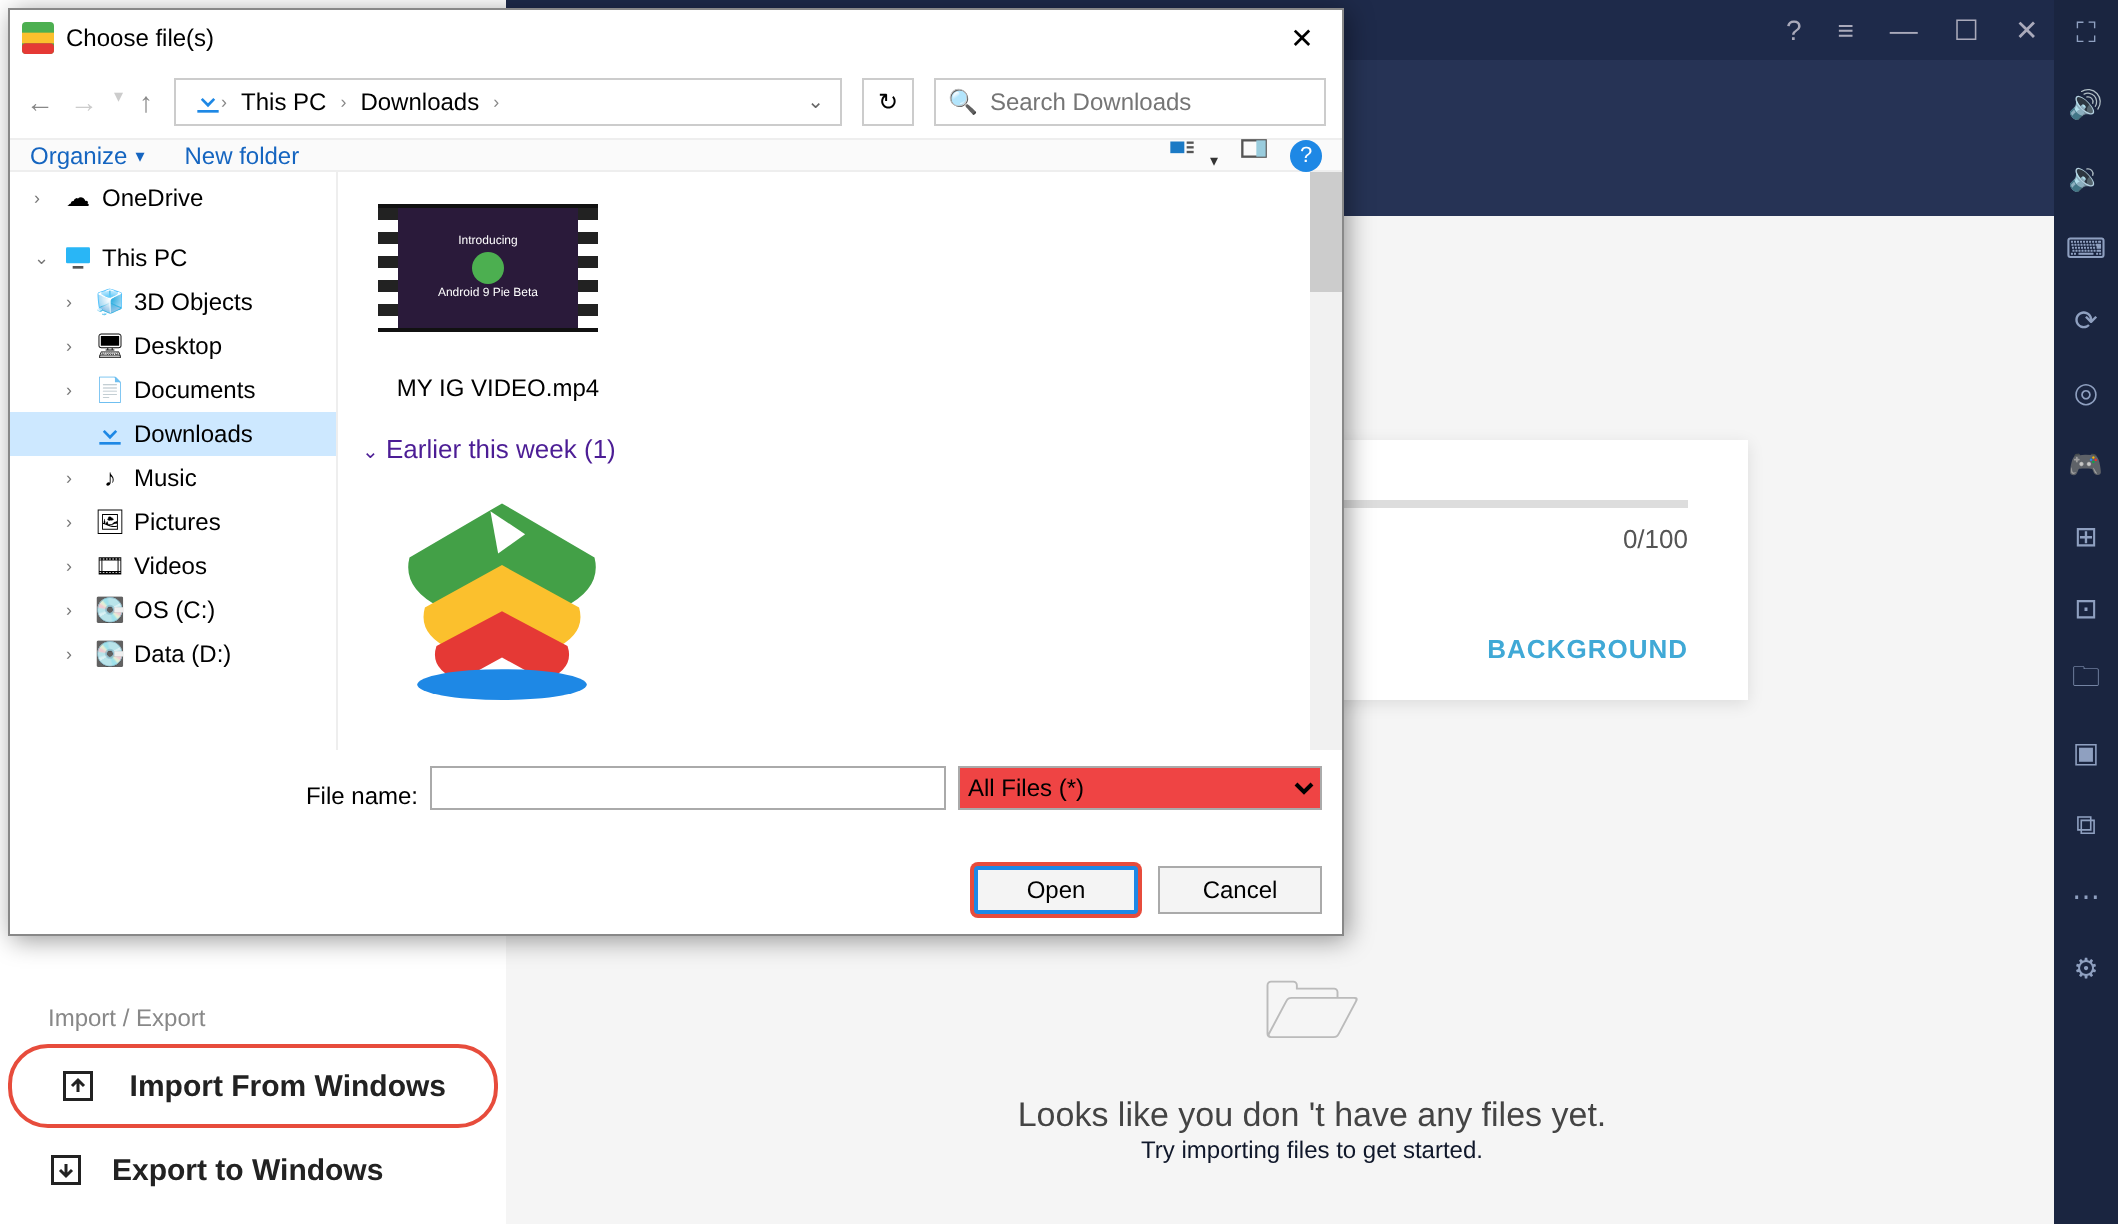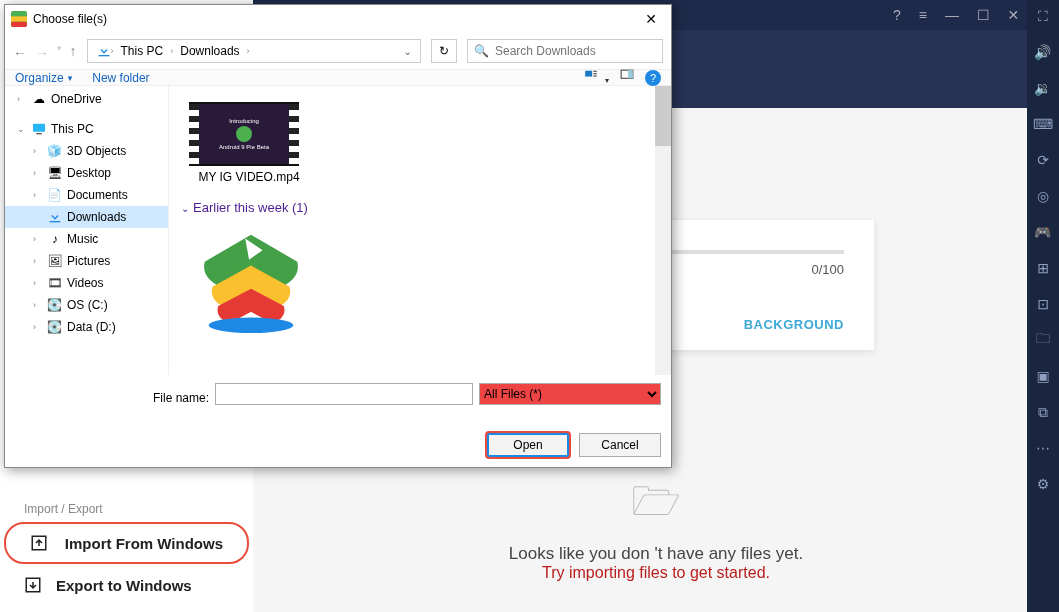--- a/index.html
+++ b/index.html
@@ -18,21 +18,21 @@
 .bg-tabs { background: #263355; height: 78px; display: flex; align-items: flex-end; gap: 50px; padding-left: 60px; color: #fff; }
 .bg-tab { padding-bottom: 14px; font-size: 14px; font-weight: 600; letter-spacing: .5px; cursor: pointer; }
 .bg-card { position: absolute; top: 220px; right: 185px; background: #fff; width: 440px; padding: 30px 30px 18px; box-shadow: 0 2px 8px rgba(0,0,0,0.1); }
 .bg-slider { height: 4px; background: #ddd; position: relative; margin-bottom: 8px; }
 .bg-slider::before { content:""; position: absolute; left:0; top:-6px; width:14px; height:14px; background:#fff; border:1px solid #bbb; border-radius:50%; }
 .bg-slider-lbl { text-align: right; font-size: 13px; color: #555; }
 .bg-card-link { color: #40a9d6; font-weight: 700; font-size: 13px; letter-spacing: .5px; margin-top: 40px; text-align: right; }
 .bg-empty { position: absolute; bottom: 30px; left: 0; right: 0; text-align: center; color: #555; }
 .bg-empty-icon { font-size: 40px; color: #bbb; margin-bottom: 4px; }
 .bg-empty h3 { font-weight: 400; font-size: 17px; color: #444; }
-.bg-empty p { font-size: 16px; color: #b91c1c; }
+.bg-empty p { font-size: 12px; color: #0f172a; }
 
 
 .right-rail { position: absolute; right: 0; top: 0; width: 32px; height: 100%; background: #1a2540; display: flex; flex-direction: column; align-items: center; gap: 16px; padding-top: 6px; }
 .rail-icon { color: #8fa0c0; font-size: 14px; cursor: pointer; width: 20px; height: 20px; display: flex; align-items: center; justify-content: center; }
 
 
 .dialog { position: absolute; left: 4px; top: 4px; width: 668px; height: 464px; background: #fff; border: 1px solid #888; box-shadow: 2px 2px 12px rgba(0,0,0,0.4); display: flex; flex-direction: column; }
 .dlg-title { display: flex; align-items: center; height: 28px; padding: 0 6px; font-size: 12px; }
 .dlg-title-icon { width: 16px; height: 16px; margin-right: 6px; }
 .dlg-title-text { flex: 1; }
@@ -66,21 +66,21 @@
 
 .file-area { flex: 1; padding: 8px 12px; position: relative; overflow: auto; }
 .file-scroll { position: absolute; right: 0; top: 0; width: 16px; height: 100%; background: #f1f1f1; }
 .file-scroll-thumb { background: #ccc; width: 100%; height: 60px; }
 .file-thumb-wrap { display: inline-block; text-align: center; margin: 8px; width: 120px; vertical-align: top; cursor: pointer; }
 .file-thumb { width: 110px; height: 64px; background: #2a1a3a; border: 2px solid #111; position: relative; display: flex; align-items: center; justify-content: center; }
 .file-thumb::before, .file-thumb::after { content:""; position:absolute; top:0; bottom:0; width:10px; background: repeating-linear-gradient(#222 0 6px, #fff 6px 12px); }
 .file-thumb::before { left:-2px; }
 .file-thumb::after { right:-2px; }
 .file-thumb-inner { font-size: 6px; color: #fff; text-align: center; }
-.file-name { font-size: 12px; margin-top: 4px; }
+.file-name { font-size: 12px; margin-top: 21px; }
 .group-header { color: #4c1d95; font-size: 13px; margin: 8px 0 0; cursor: pointer; }
 .bs-icon { width: 116px; height: 106px; position: relative; margin: 4px; }
 
 .dlg-foot { padding: 8px 10px 10px; font-size: 12px; }
 .fn-row { display: flex; align-items: flex-end; gap: 6px; margin-bottom: 28px; }
 .fn-label { margin-left: auto; width: 62px; text-align: right; }
 .fn-input { flex: 0 0 258px; }
 .fn-input select, .fn-input input { width: 100%; height: 22px; border: 1px solid #aaa; font-size: 12px; padding: 0 4px; background: #fff; }
 .filter-sel { flex: 0 0 182px; }
 .filter-sel select { width: 100%; height: 22px; border: 1px solid #aaa; font-size: 12px; background: #ef4444; }

